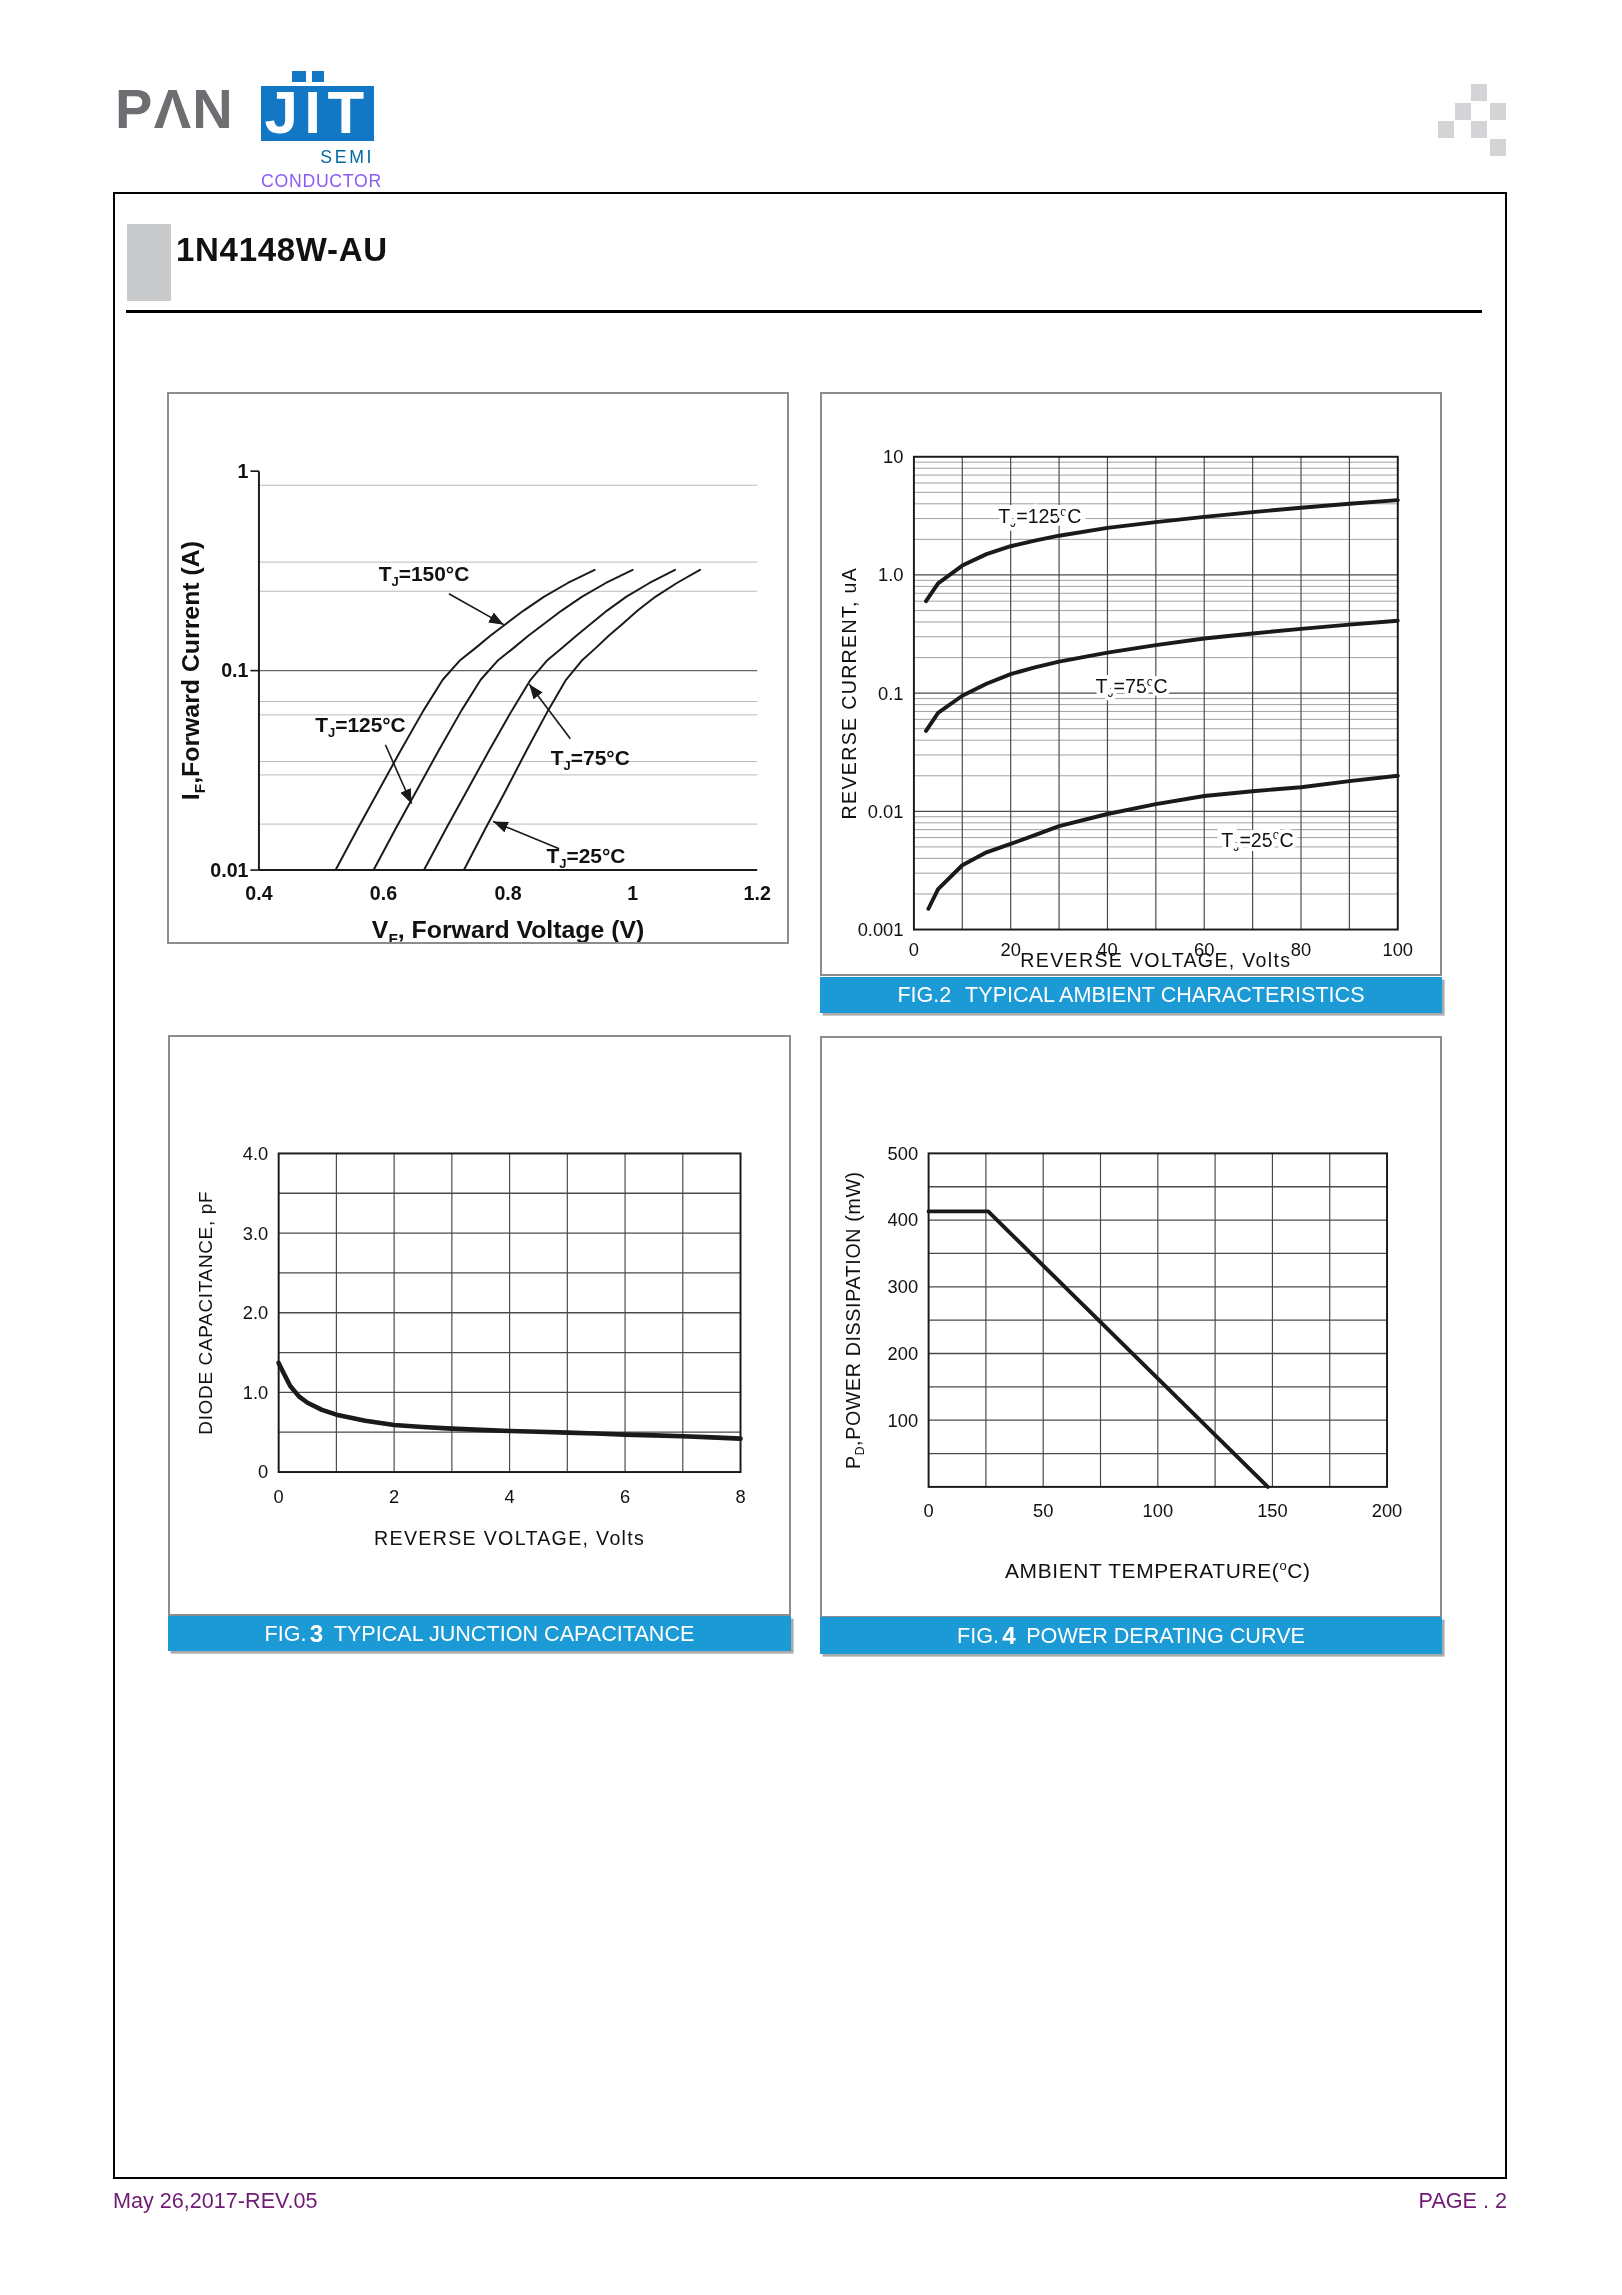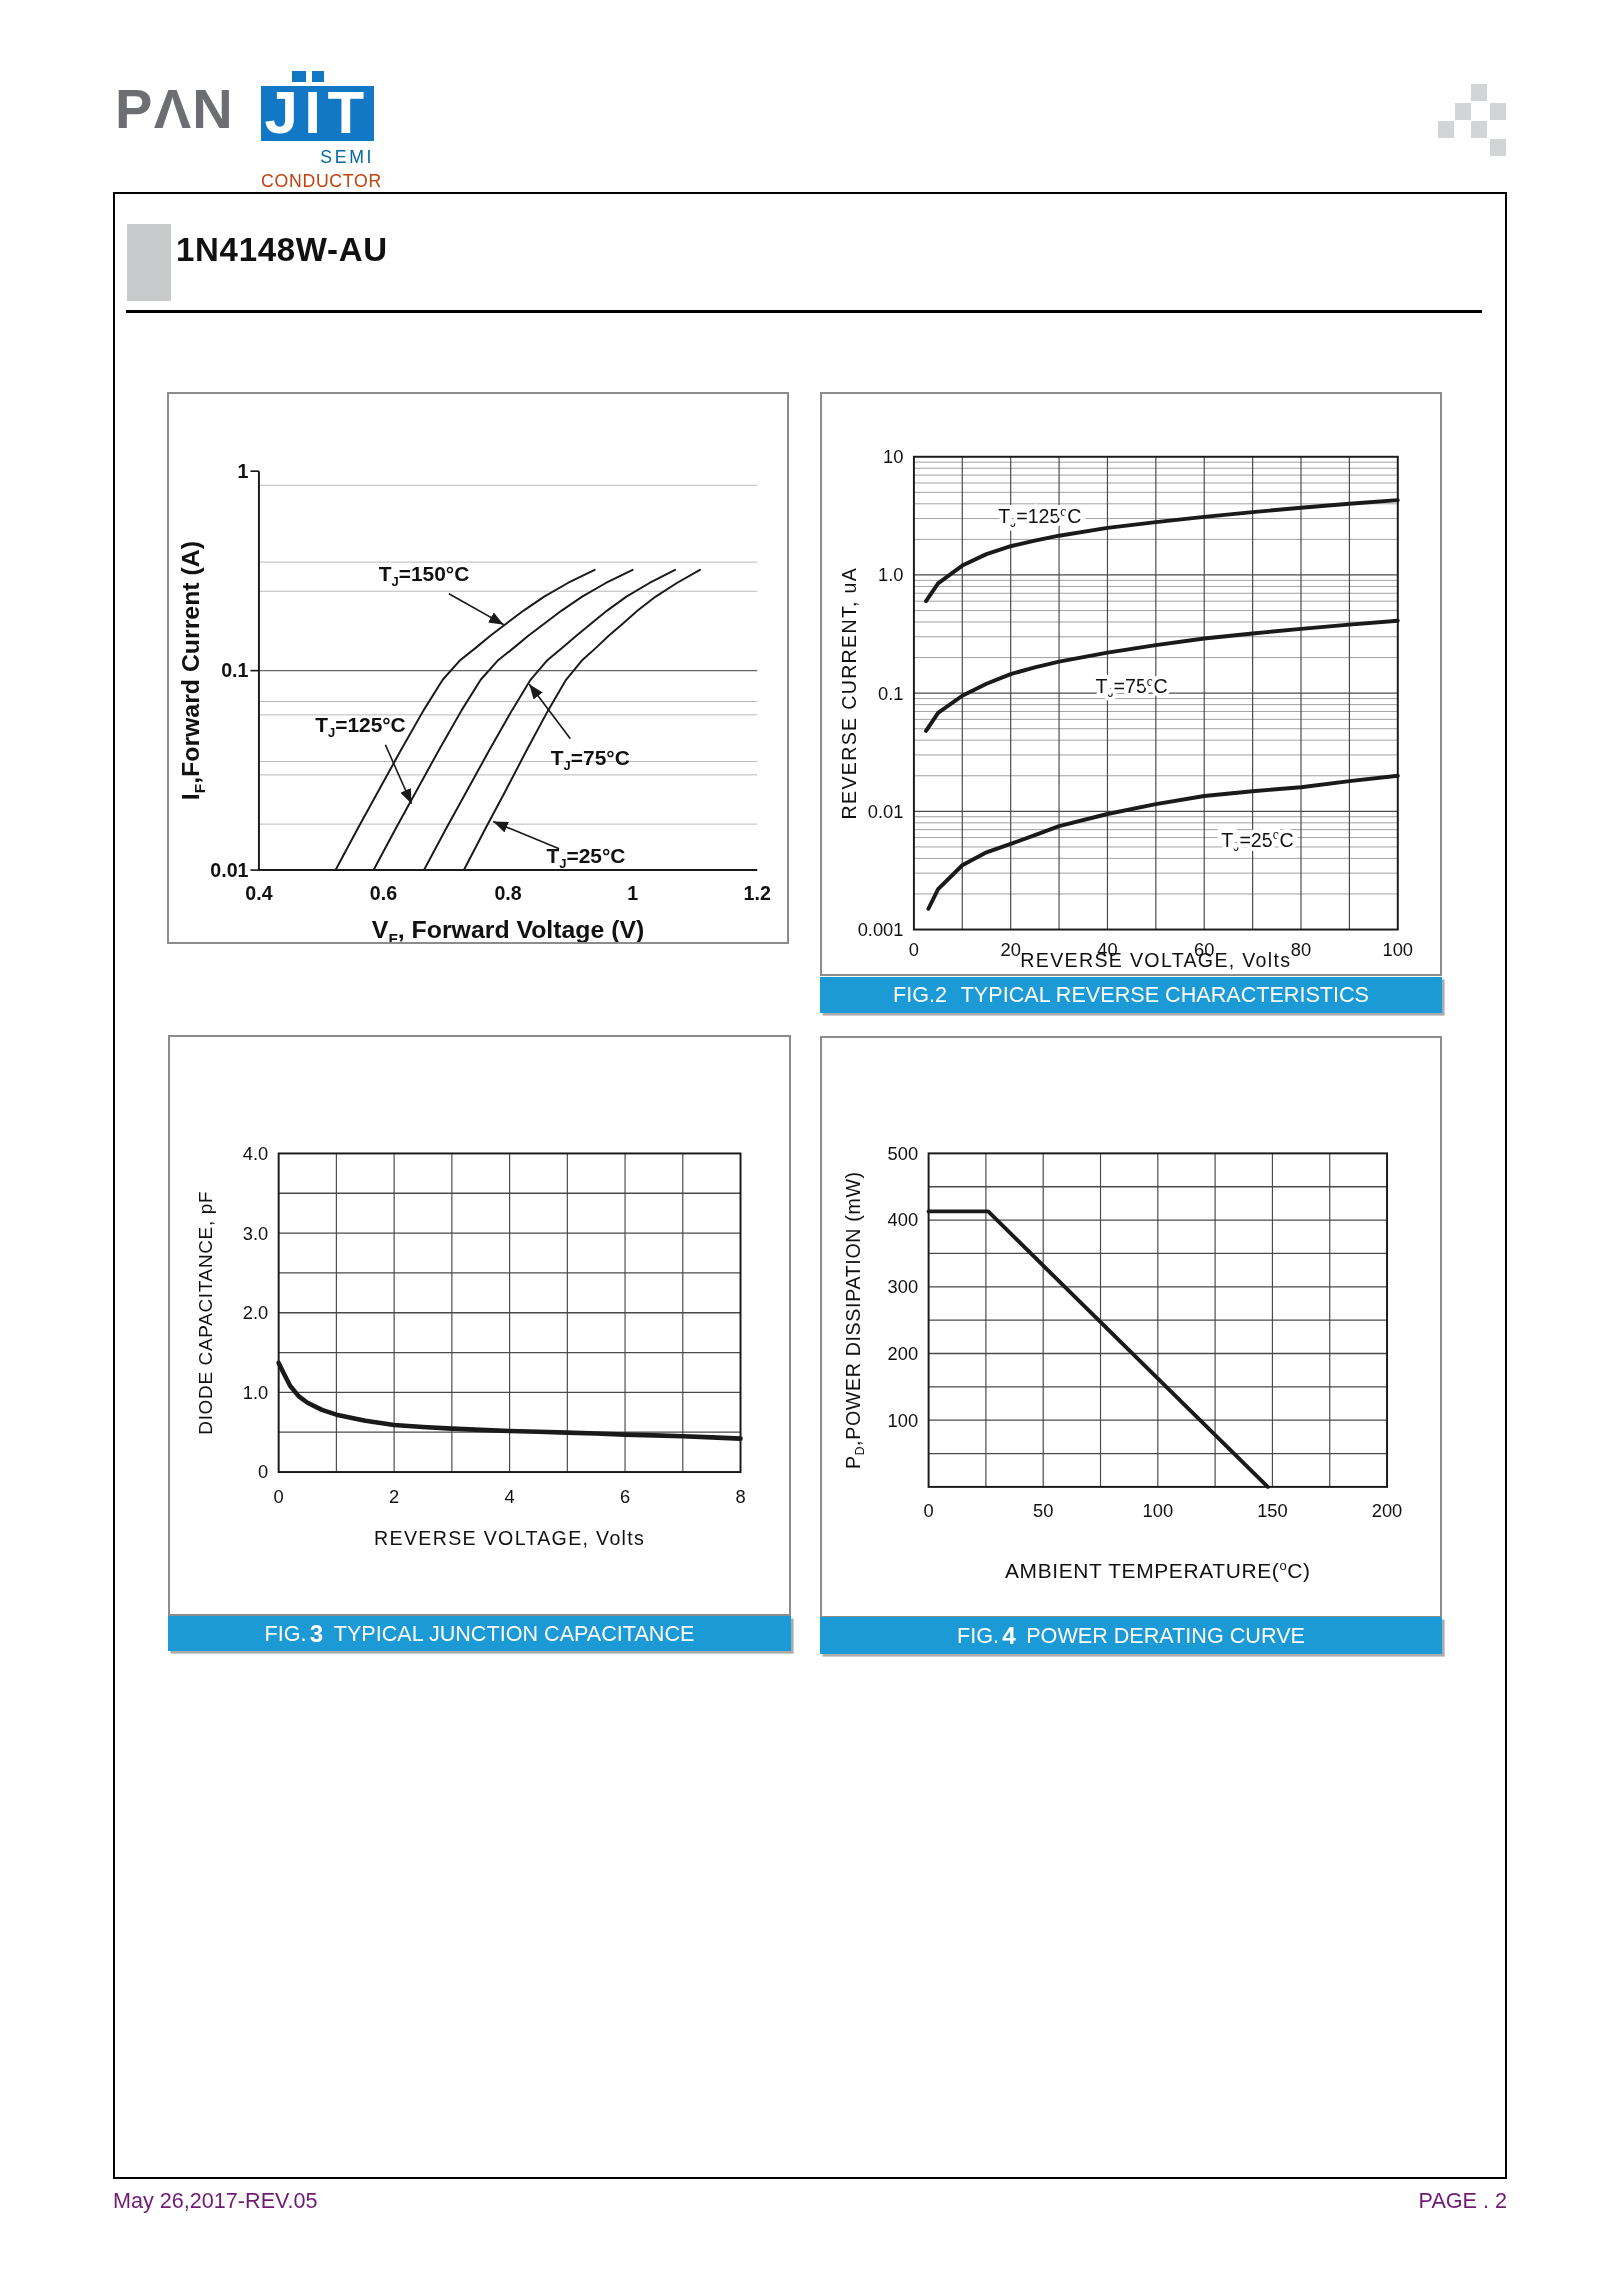--- a/index.html
+++ b/index.html
@@ -10,21 +10,21 @@
             color:#6d6e71;letter-spacing:1.3px;line-height:1;}
   .logo-jit{position:absolute;left:261px;top:86px;width:113px;height:55px;background:#1277c5;
             color:#fff;font-size:60px;font-weight:700;letter-spacing:6.5px;text-align:center;
             line-height:54px;}
   .logo-dot{position:absolute;background:#1277c5;}
   .dot-j{left:292px;top:71px;width:13.7px;height:11px;}
   .dot-i{left:312px;top:71px;width:11.8px;height:11px;}
   .logo-semi{position:absolute;left:261px;top:147px;width:113px;text-align:right;
              font-size:17.7px;color:#0369a1;letter-spacing:2.6px;}
   .logo-conductor{position:absolute;left:261px;top:171px;width:113px;text-align:right;
-             font-size:17.7px;color:#c2410c;letter-spacing:0.7px;}
+             font-size:17.7px;color:#8b5cf6;letter-spacing:0.7px;}
   
   .deco{position:absolute;left:1438px;top:84px;width:73px;height:73px;}
   .deco span{position:absolute;width:16.4px;height:17px;background:#d2d4d6;}
   .sq1{left:33px;top:0;}  .sq2{left:17px;top:19px;} .sq3{left:52px;top:19px;}
   .sq4{left:0;top:37px;}  .sq5{left:33px;top:37px;} .sq6{left:52px;top:55px;}
   
   .main-box{position:absolute;left:113px;top:192px;width:1390px;height:1983px;border:2px solid #000;}
   .part-marker{position:absolute;left:11.8px;top:30px;width:44px;height:77px;background:#c9cacb;}
   .page-title{position:absolute;left:61px;top:37px;margin:0;font-size:33px;font-weight:700;letter-spacing:0.7px;}
   .title-rule{position:absolute;left:10.5px;top:116px;width:1356px;height:3.3px;background:#000;}
@@ -200,21 +200,21 @@
           <path d="M158.5 515.1 L177.0 487.8 L214.0 461.5 L251.0 443.2 L288.0 428.3 L325.0 418.2 L362.0 409.2 L436.0 395.6 L510.0 384.0 L584.0 373.9 L658.0 366.2 L732.0 359.2 L806.0 352.7 L880.0 346.7" fill="none" stroke="#1a1a1a" stroke-width="6" stroke-linejoin="round" stroke-linecap="round"></path>
           <path d="M162.2 787.2 L177.0 757.1 L214.0 720.7 L251.0 700.9 L288.0 688.1 L325.0 674.5 L362.0 660.8 L436.0 642.3 L510.0 627.3 L584.0 614.7 L658.0 607.5 L732.0 601.4 L806.0 592.1 L880.0 583.8" fill="none" stroke="#1a1a1a" stroke-width="6" stroke-linejoin="round" stroke-linecap="round"></path>
           <text x="332.4" y="197.34061559018005" fill="#111" font-size="30" text-anchor="middle" stroke="#fff" stroke-width="12" paint-order="stroke"><tspan dy="0" font-size="30">T</tspan><tspan dy="6.6" font-size="18.6">J</tspan><tspan dy="-6.6" font-size="30">=125</tspan><tspan dy="-11.4" font-size="18.6">o</tspan><tspan dy="11.4" font-size="30">C</tspan></text>
           <text x="473" y="457.5" fill="#111" font-size="30" text-anchor="middle" stroke="#fff" stroke-width="12" paint-order="stroke"><tspan dy="0" font-size="30">T</tspan><tspan dy="6.6" font-size="18.6">J</tspan><tspan dy="-6.6" font-size="30">=75</tspan><tspan dy="-11.4" font-size="18.6">o</tspan><tspan dy="11.4" font-size="30">C</tspan></text>
           <text x="665.4" y="692.6611717162646" fill="#111" font-size="30" text-anchor="middle" stroke="#fff" stroke-width="12" paint-order="stroke"><tspan dy="0" font-size="30">T</tspan><tspan dy="6.6" font-size="18.6">J</tspan><tspan dy="-6.6" font-size="30">=25</tspan><tspan dy="-11.4" font-size="18.6">o</tspan><tspan dy="11.4" font-size="30">C</tspan></text>
           <text x="510" y="877" fill="#111" font-size="30" text-anchor="middle" letter-spacing="2"><tspan dy="0" font-size="30">REVERSE VOLTAGE, Volts</tspan></text>
           <text x="52" y="457.5" fill="#111" font-size="30" text-anchor="middle" letter-spacing="2" transform="rotate(-90 52 457.5)"><tspan dy="0" font-size="30">REVERSE CURRENT, uA</tspan></text>
         </svg>
     </div>
     <div class="cap c2">
-      <span class="cap-prefix">FIG.2</span><span class="cap-num"></span><span class="cap-rest">TYPICAL REVERSE CHARACTERISTICS</span>
+      <span class="cap-prefix">FIG.2</span><span class="cap-num"></span><span class="cap-rest">TYPICAL AMBIENT CHARACTERISTICS</span>
     </div>
 
     <div class="panel p3">
       <svg viewBox="0 0 946 882">
           <line x1="166" y1="604.125" x2="872" y2="604.125" stroke="#4a4a4a" stroke-width="2"></line>
           <line x1="166" y1="543.25" x2="872" y2="543.25" stroke="#4a4a4a" stroke-width="2"></line>
           <line x1="166" y1="482.375" x2="872" y2="482.375" stroke="#4a4a4a" stroke-width="2"></line>
           <line x1="166" y1="421.5" x2="872" y2="421.5" stroke="#4a4a4a" stroke-width="2"></line>
           <line x1="166" y1="360.625" x2="872" y2="360.625" stroke="#4a4a4a" stroke-width="2"></line>
           <line x1="166" y1="299.75" x2="872" y2="299.75" stroke="#4a4a4a" stroke-width="2"></line>

